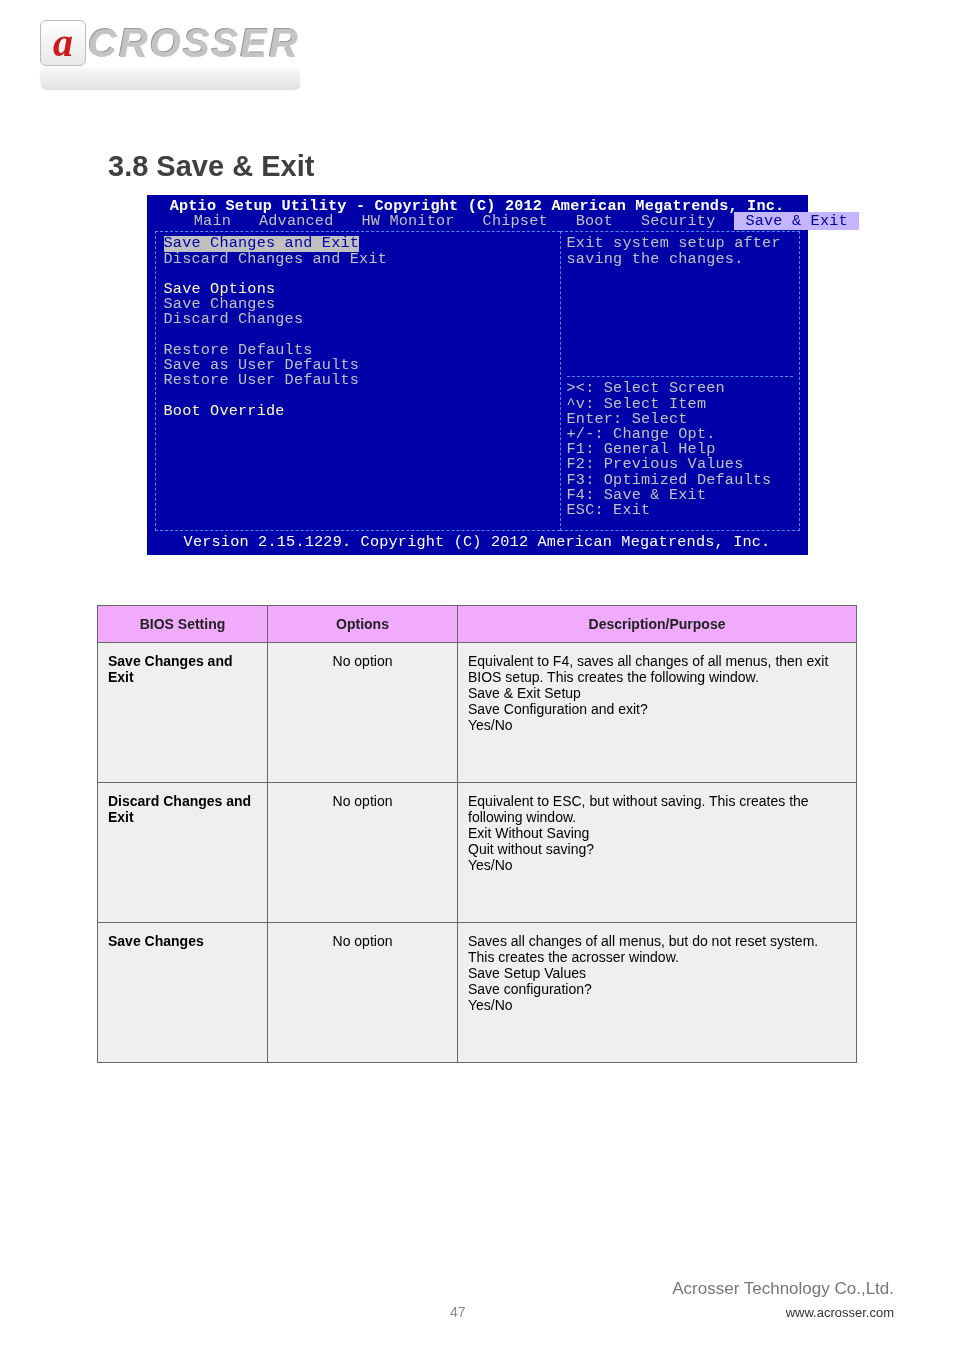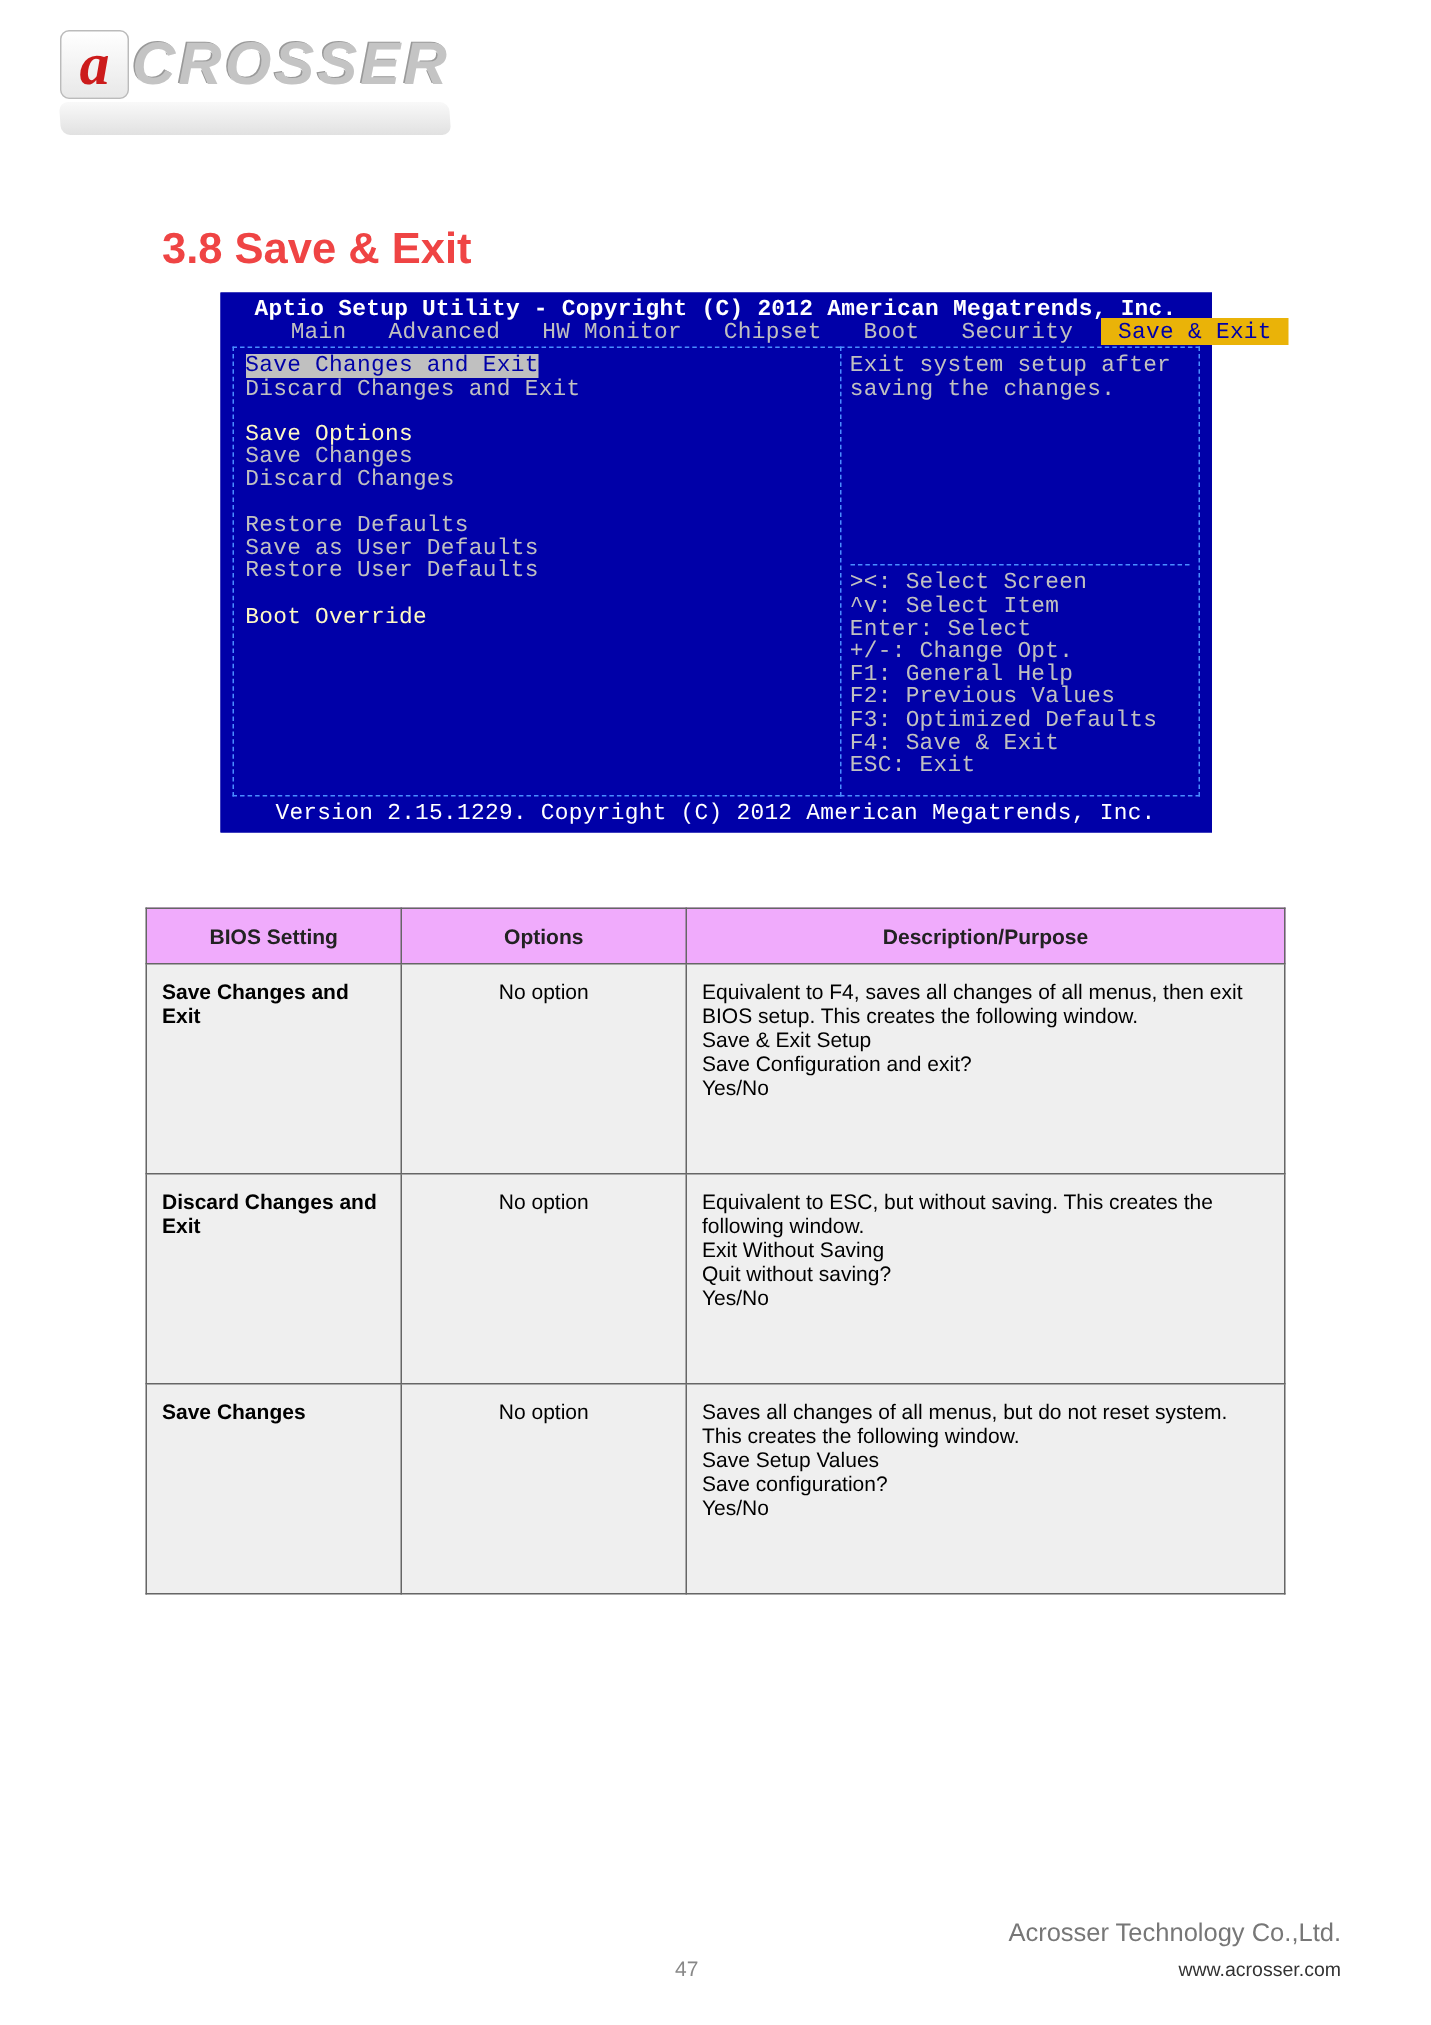--- a/index.html
+++ b/index.html
@@ -21,32 +21,32 @@
     color:#c4c4c4; font-style:italic; font-family: Arial, sans-serif;
     text-shadow: 1px 1px 0 #fff, -1px -1px 0 #999; line-height:46px; }
   .logo-shadow {
     margin-top:2px; width:260px; height:22px; opacity:.35;
     background: linear-gradient(#aaa,#eee);
     transform: scaleY(-1) skewX(-4deg);
     border-radius:6px;
     font-size:0;
   }
 
-  .section-title { font-size:29px; font-weight:700; color:#ef4444; margin:60px 0 12px 68px; }
+  .section-title { font-size:29px; font-weight:700; color:#404040; margin:60px 0 12px 68px; }
 
   
   .bios {
     margin: 0 auto; width: 661px; background:#0000a8; color:#c0c0c0;
     font-family: 'Courier New', monospace; font-size:15.2px; line-height:1.0;
     border:2px solid #0000a8; letter-spacing:.2px;
   }
   .bios .title { color:#ffffff; text-align:center; padding:2px 0 0; font-weight:bold; }
   .bios .menubar { color:#c0c0c0; padding:0 8px 2px; white-space:pre; }
   .bios .menubar .tab { color:#c0c0c0; }
-  .bios .menubar .active { background:#eab308; color:#0000a8; padding:0 2px; }
+  .bios .menubar .active { background:#c4b5fd; color:#0000a8; padding:0 2px; }
 
   .bios-body { display:flex; padding:0 6px 2px; }
   .bios-col-left { flex:1; border:1px dashed #4a8dff; border-right:none; padding:4px 8px; min-height:300px; }
   .bios-col-right { width:240px; border:1px dashed #4a8dff; padding:4px 6px; display:flex; flex-direction:column; }
   .bios-col-right .help-top { flex:0 0 auto; color:#c0c0c0; min-height:140px; }
   .bios-col-right .keys { border-top:1px dashed #4a8dff; padding-top:4px; color:#c0c0c0; white-space:pre; }
   .bios .hl { background:#c0c0c0; color:#0000a8; display:inline-block; }
   .bios .item { color:#c0c0c0; }
   .bios .hdr { color:#fef9c3; }
   .bios .footer { text-align:center; color:#ffffff; padding:2px 0; }
@@ -132,21 +132,21 @@
           <td class="c1">Discard Changes and Exit</td>
           <td class="c2">No option</td>
           <td style="white-space: pre-line;">Equivalent to ESC, but without saving. This creates the following window.
 Exit Without Saving
 Quit without saving?
 Yes/No</td>
         </tr>
         <tr>
           <td class="c1">Save Changes</td>
           <td class="c2">No option</td>
-          <td style="white-space: pre-line;">Saves all changes of all menus, but do not reset system. This creates the following window.
+          <td style="white-space: pre-line;">Saves all changes of all menus, but do not reset system. This creates the acrosser window.
 Save Setup Values
 Save configuration?
 Yes/No</td>
         </tr>
       </tbody>
   </table>
 
   <div class="pgnum">47</div>
   <div class="page-footer">
     <div class="line1">Acrosser Technology Co.,Ltd.</div>

